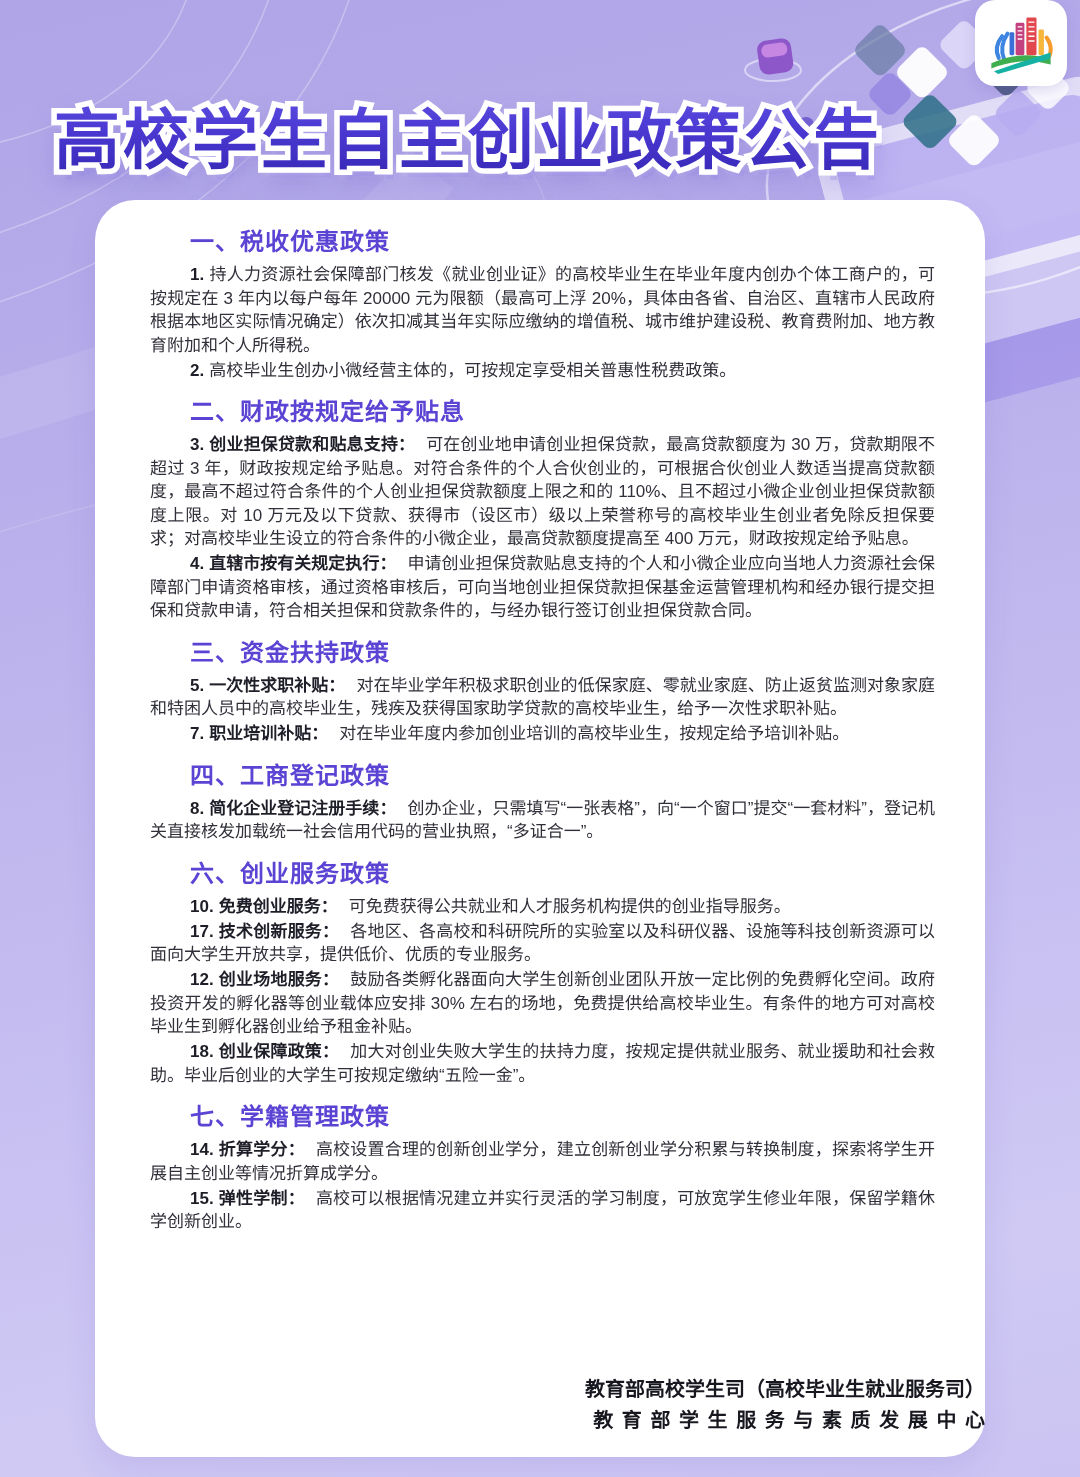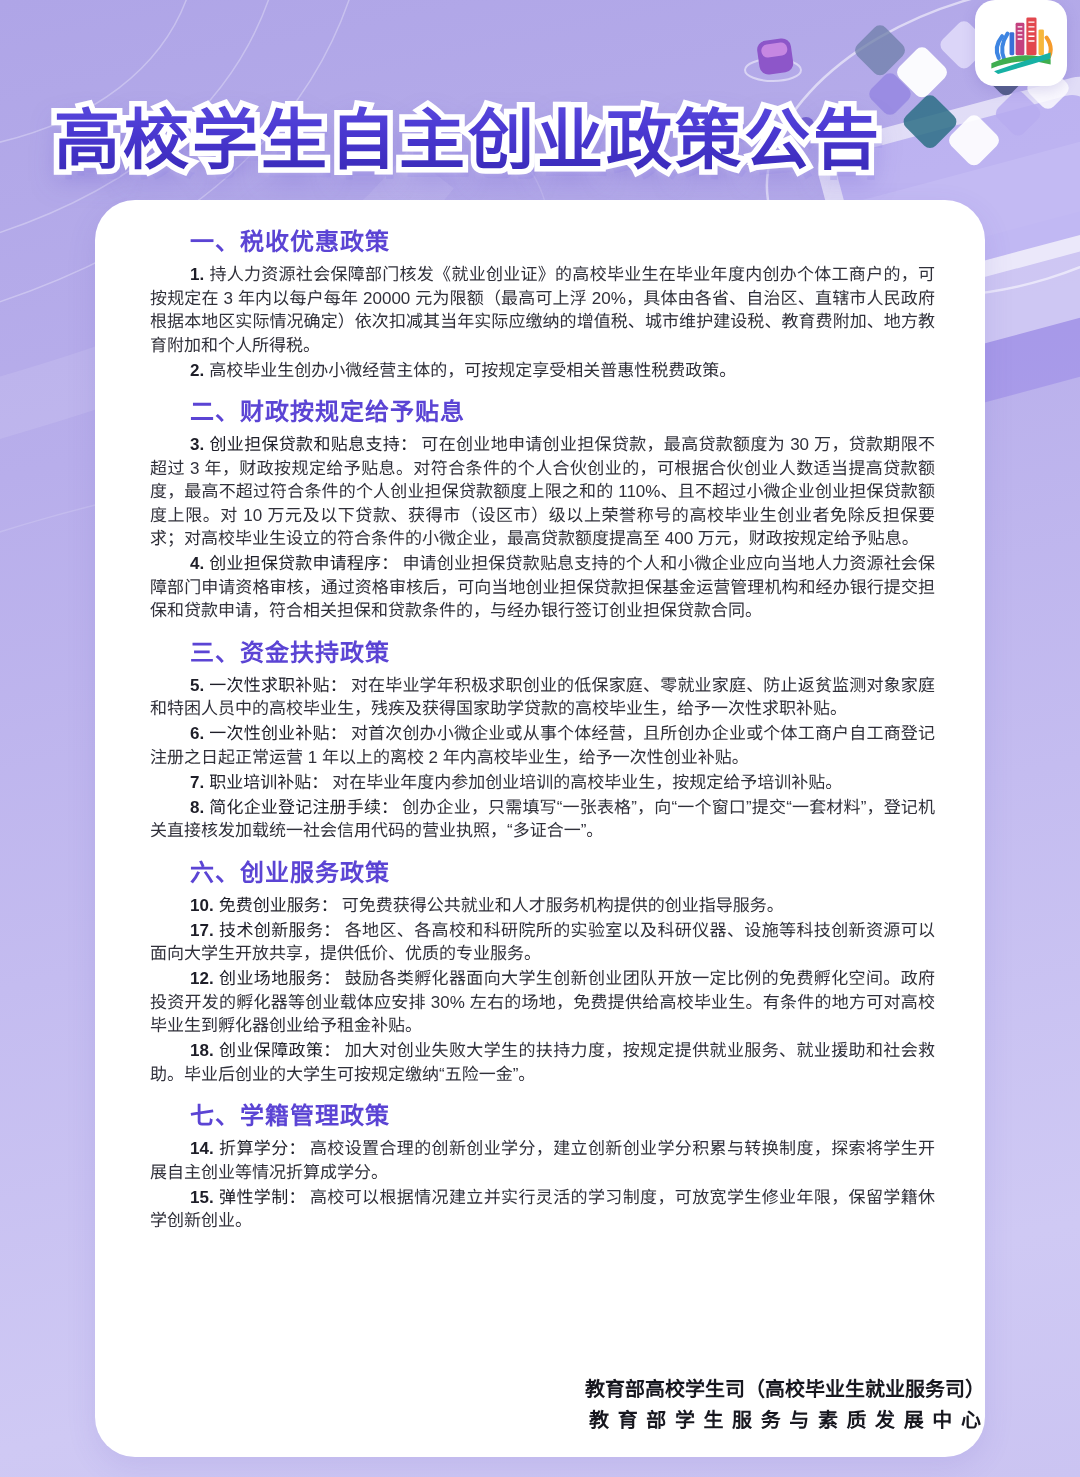--- a/index.html
+++ b/index.html
@@ -46,25 +46,25 @@
     color:var(--accent,#5b44d4);
     margin:14px 0 6px 40px;letter-spacing:1px;
   }
   .sec:first-child .sec-h{margin-top:0;}
   .item{
     font-size:17px;line-height:23.5px;margin:1.5px 0;
     color:var(--body_text,#30303a);
     text-indent:40px;text-align:justify;
   }
   .item .num{font-weight:700;color:#1e1e28;margin-right:5px;}
-  .item .lab{font-weight:400;color:#1e1e28;margin-right:4px;}
+  .item .lab{font-weight:700;color:#1e1e28;margin-right:11px;}
 
   
   .footer{
-    position:absolute;right:95px;top:1374px;z-index:4;text-align:center;
+    position:absolute;right:95px;top:1374px;z-index:4;text-align:right;
     color:var(--footer_text,#17171f);font-weight:700;font-size:20px;line-height:31px;
   }
   .footer .f2{letter-spacing:.43em;margin-right:-.43em;}
 </style>
 </head>
 <body>
 
 <svg class="bg-deco" width="1080" height="1477" viewBox="0 0 1080 1477">
   <g fill="none" stroke="rgba(255,255,255,0.30)" stroke-width="1.5">
     <path d="M-60,250 C140,200 250,95 280,-40"></path>
@@ -159,32 +159,32 @@
         <h2 class="sec-h">一、税收优惠政策</h2>
         <div>
           <p class="item"><b class="num">1.</b><span class="txt">持人力资源社会保障部门核发《就业创业证》的高校毕业生在毕业年度内创办个体工商户的，可按规定在 3 年内以每户每年 20000 元为限额（最高可上浮 20%，具体由各省、自治区、直辖市人民政府根据本地区实际情况确定）依次扣减其当年实际应缴纳的增值税、城市维护建设税、教育费附加、地方教育附加和个人所得税。</span></p>
           <p class="item"><b class="num">2.</b><span class="txt">高校毕业生创办小微经营主体的，可按规定享受相关普惠性税费政策。</span></p>
         </div>
       </section>
       <section class="sec">
         <h2 class="sec-h">二、财政按规定给予贴息</h2>
         <div>
           <p class="item"><b class="num">3.</b><b class="lab">创业担保贷款和贴息支持：</b><span class="txt">可在创业地申请创业担保贷款，最高贷款额度为 30 万，贷款期限不超过 3 年，财政按规定给予贴息。对符合条件的个人合伙创业的，可根据合伙创业人数适当提高贷款额度，最高不超过符合条件的个人创业担保贷款额度上限之和的 110%、且不超过小微企业创业担保贷款额度上限。对 10 万元及以下贷款、获得市（设区市）级以上荣誉称号的高校毕业生创业者免除反担保要求；对高校毕业生设立的符合条件的小微企业，最高贷款额度提高至 400 万元，财政按规定给予贴息。</span></p>
-          <p class="item"><b class="num">4.</b><b class="lab">创业担保贷款申请程序：</b><span class="txt">申请创业担保贷款贴息支持的个人和小微企业应向当地人力资源社会保障部门申请资格审核，通过资格审核后，可向当地创业担保贷款担保基金运营管理机构和经办银行提交担保和贷款申请，符合相关担保和贷款条件的，与经办银行签订创业担保贷款合同。</span></p>
+          <p class="item"><b class="num">4.</b><b class="lab">直辖市按有关规定执行：</b><span class="txt">申请创业担保贷款贴息支持的个人和小微企业应向当地人力资源社会保障部门申请资格审核，通过资格审核后，可向当地创业担保贷款担保基金运营管理机构和经办银行提交担保和贷款申请，符合相关担保和贷款条件的，与经办银行签订创业担保贷款合同。</span></p>
         </div>
       </section>
       <section class="sec">
         <h2 class="sec-h">三、资金扶持政策</h2>
         <div>
           <p class="item"><b class="num">5.</b><b class="lab">一次性求职补贴：</b><span class="txt">对在毕业学年积极求职创业的低保家庭、零就业家庭、防止返贫监测对象家庭和特困人员中的高校毕业生，残疾及获得国家助学贷款的高校毕业生，给予一次性求职补贴。</span></p>
-          <p class="item"><b class="num">6.</b><b class="lab">一次性创业补贴：</b><span class="txt">对首次创办小微企业或从事个体经营，且所创办企业或个体工商户自工商登记注册之日起正常运营 1 年以上的离校 2 年内高校毕业生，给予一次性创业补贴。</span></p>
           <p class="item"><b class="num">7.</b><b class="lab">职业培训补贴：</b><span class="txt">对在毕业年度内参加创业培训的高校毕业生，按规定给予培训补贴。</span></p>
         </div>
       </section>
       <section class="sec">
+        <h2 class="sec-h">四、工商登记政策</h2>
         <div>
           <p class="item"><b class="num">8.</b><b class="lab">简化企业登记注册手续：</b><span class="txt">创办企业，只需填写“一张表格”，向“一个窗口”提交“一套材料”，登记机关直接核发加载统一社会信用代码的营业执照，“多证合一”。</span></p>
         </div>
       </section>
       <section class="sec">
         <h2 class="sec-h">六、创业服务政策</h2>
         <div>
           <p class="item"><b class="num">10.</b><b class="lab">免费创业服务：</b><span class="txt">可免费获得公共就业和人才服务机构提供的创业指导服务。</span></p>
           <p class="item"><b class="num">17.</b><b class="lab">技术创新服务：</b><span class="txt">各地区、各高校和科研院所的实验室以及科研仪器、设施等科技创新资源可以面向大学生开放共享，提供低价、优质的专业服务。</span></p>
           <p class="item"><b class="num">12.</b><b class="lab">创业场地服务：</b><span class="txt">鼓励各类孵化器面向大学生创新创业团队开放一定比例的免费孵化空间。政府投资开发的孵化器等创业载体应安排 30% 左右的场地，免费提供给高校毕业生。有条件的地方可对高校毕业生到孵化器创业给予租金补贴。</span></p>

